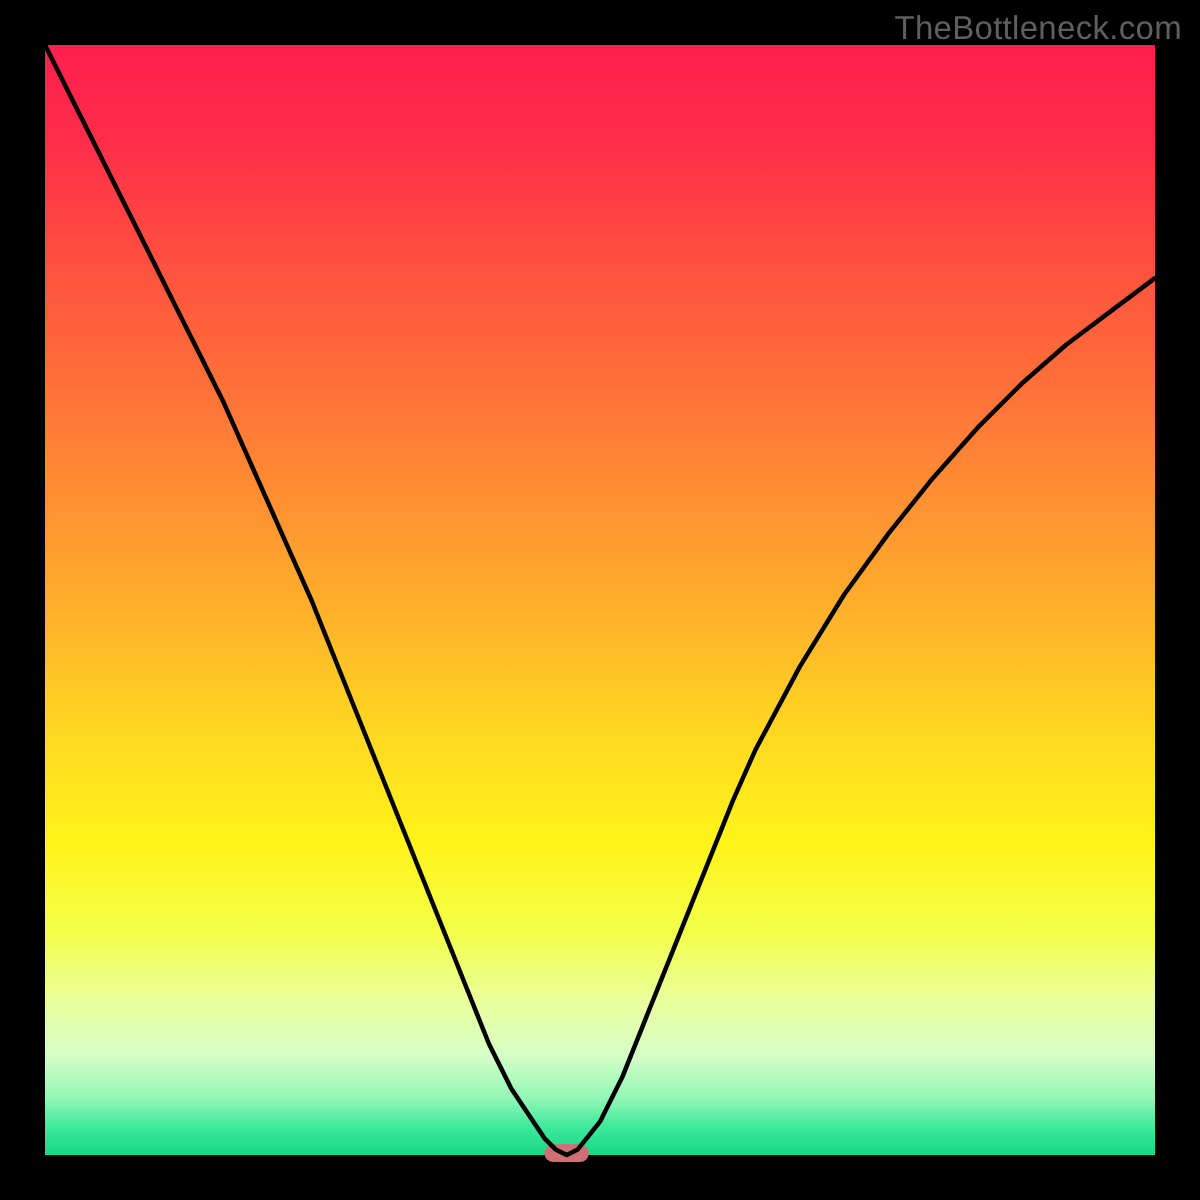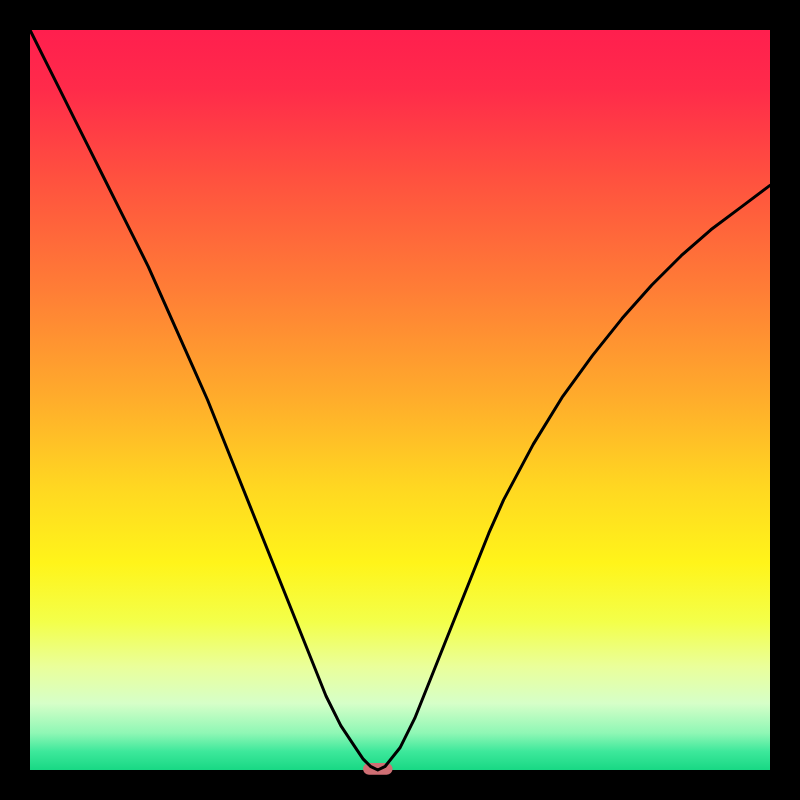--- a/index.html
+++ b/index.html
@@ -33,20 +33,21 @@
     top: 0;
     width: 800px;
     height: 800px;
     display: block;
   }
 </style>
 </head>
 <body>
 
 <div class="stage">
+  <div class="watermark">TheBottleneck.com</div>
   <svg id="chart-svg" viewBox="0 0 800 800" preserveAspectRatio="none">
     <defs>
       <linearGradient id="bg-grad" x1="0" y1="0" x2="0" y2="1">
           <stop offset="0%" stop-color="#ff1f4e"></stop>
           <stop offset="8%" stop-color="#ff2b4a"></stop>
           <stop offset="20%" stop-color="#ff513f"></stop>
           <stop offset="35%" stop-color="#ff7d36"></stop>
           <stop offset="50%" stop-color="#ffad2b"></stop>
           <stop offset="62%" stop-color="#ffd821"></stop>
           <stop offset="72%" stop-color="#fff41a"></stop>

